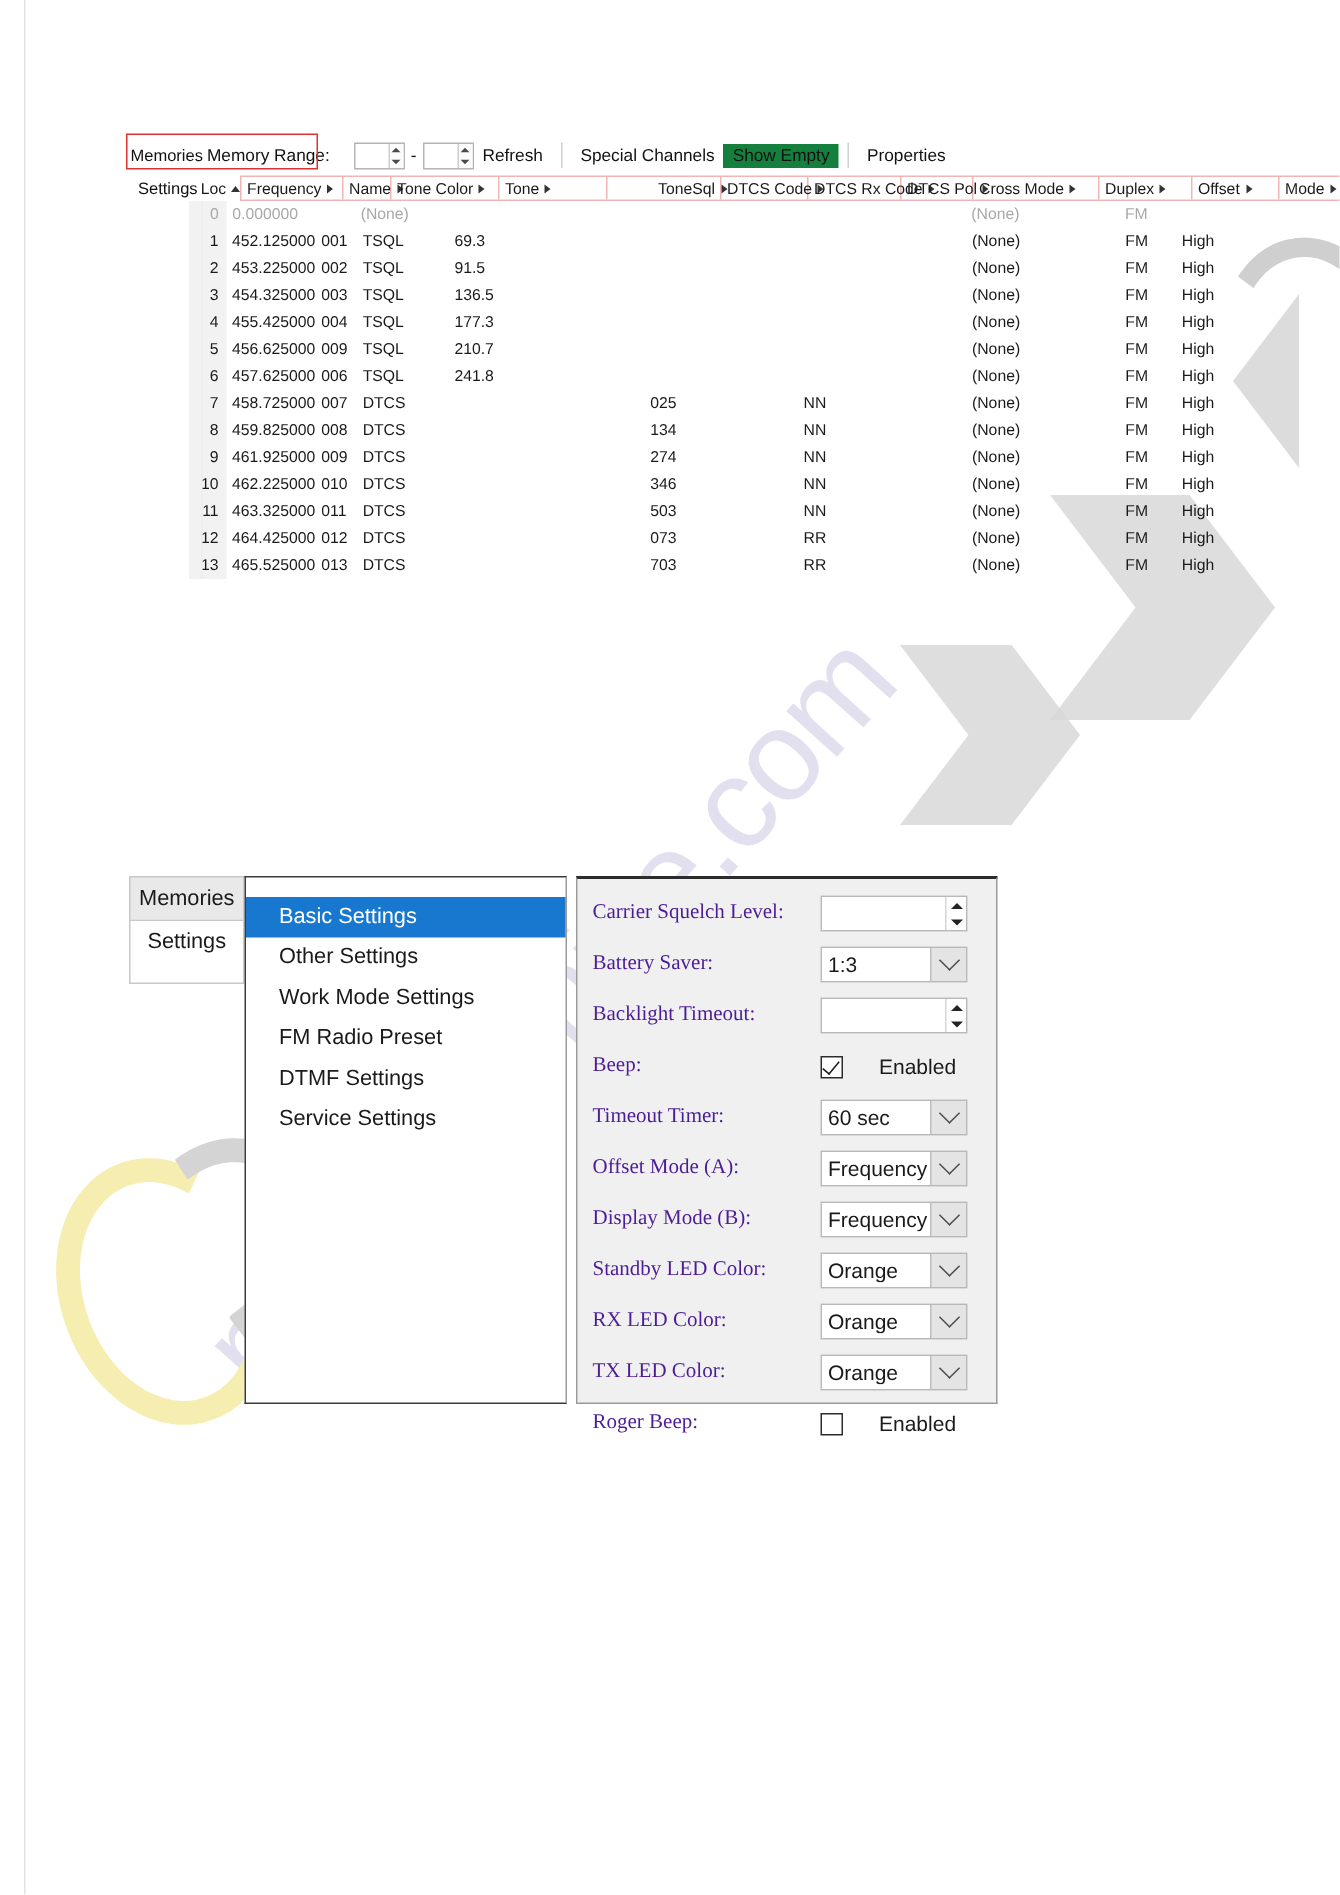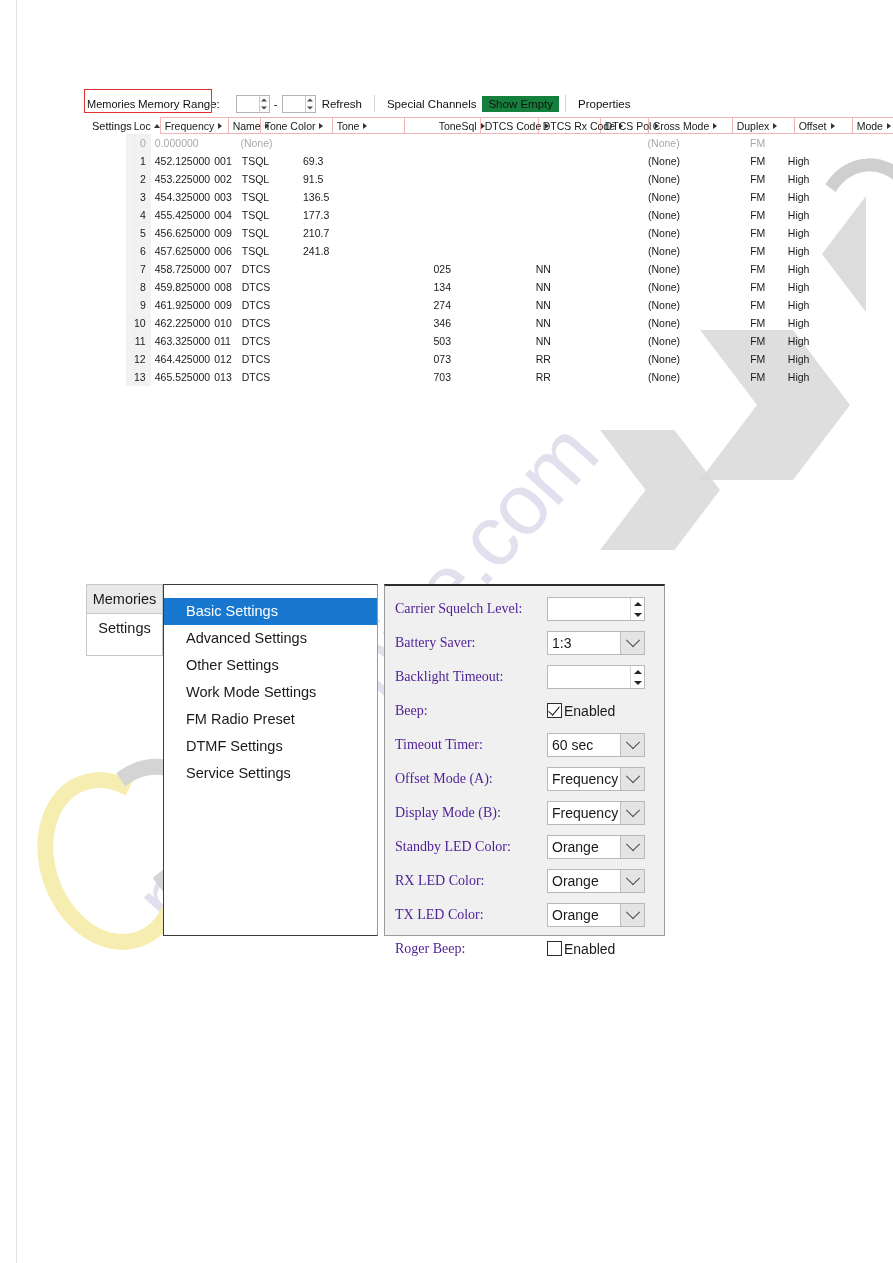--- a/index.html
+++ b/index.html
@@ -335,21 +335,21 @@
     display:flex;align-items:center;justify-content:center;
   }
   .chev{
     width:9px;height:9px;
     border-right:1.6px solid #4c4c4c;
     border-bottom:1.6px solid #4c4c4c;
     transform:rotate(45deg) translate(-2px,-2px);
   }
 
   .f-check{
-    display:flex;align-items:flex-start;gap:2px;
+    display:flex;align-items:center;gap:24px;
   }
   .cbox{
     width:15px;height:15px;
     border:1.4px solid #2c2c2c;background:#fff;
     position:relative;box-sizing:border-box;
   }
   .cbox.checked::after{
     content:"";position:absolute;left:3px;top:0px;
     width:5px;height:10px;
     border-right:1.6px solid #1a1a1a;
@@ -735,21 +735,20 @@
 
   <div class="vtabs" id="vtabs">
       <div class="vtab selected">Memories</div>
       <div class="vtab">Settings</div>
       <div class="vtab-filler"></div>
     </div>
 
   <div class="cat-panel">
     <div class="cat-list" id="cat-list">
         <div class="cat-item selected">Basic Settings</div>
-        <div class="cat-item">Advanced Settings</div>
         <div class="cat-item">Other Settings</div>
         <div class="cat-item">Work Mode Settings</div>
         <div class="cat-item">FM Radio Preset</div>
         <div class="cat-item">DTMF Settings</div>
         <div class="cat-item">Service Settings</div>
       </div>
   </div>
 
   <div class="form-panel" id="form-panel">
       <div class="frow">

